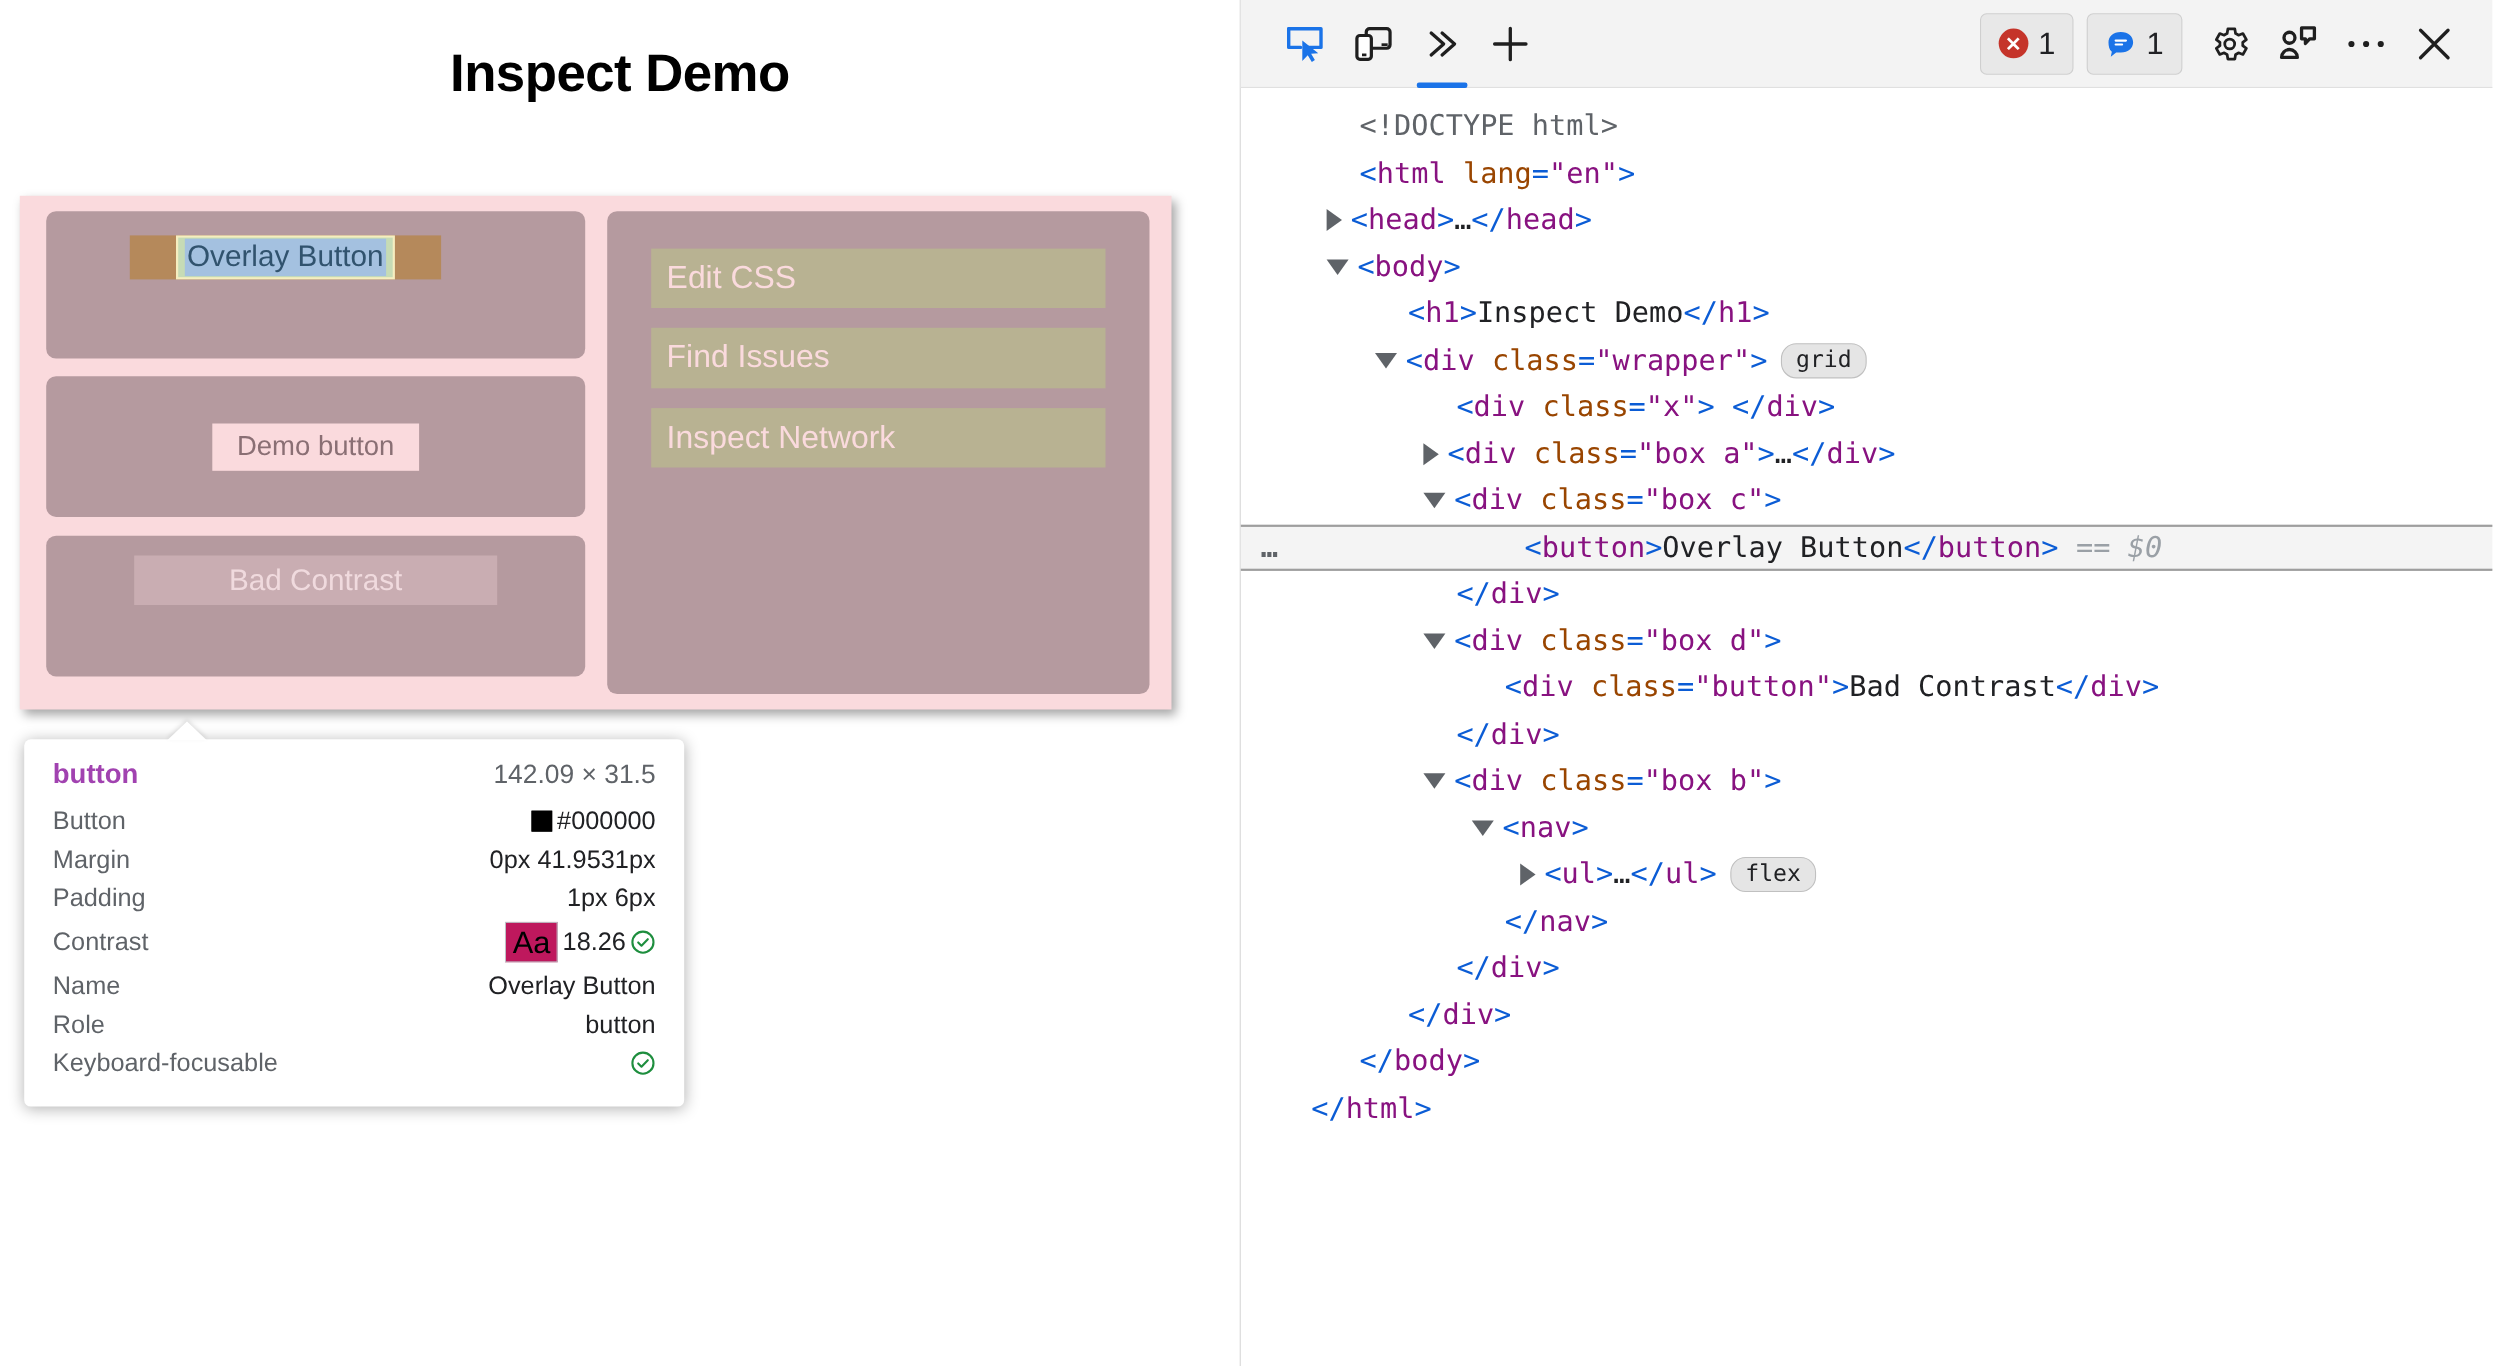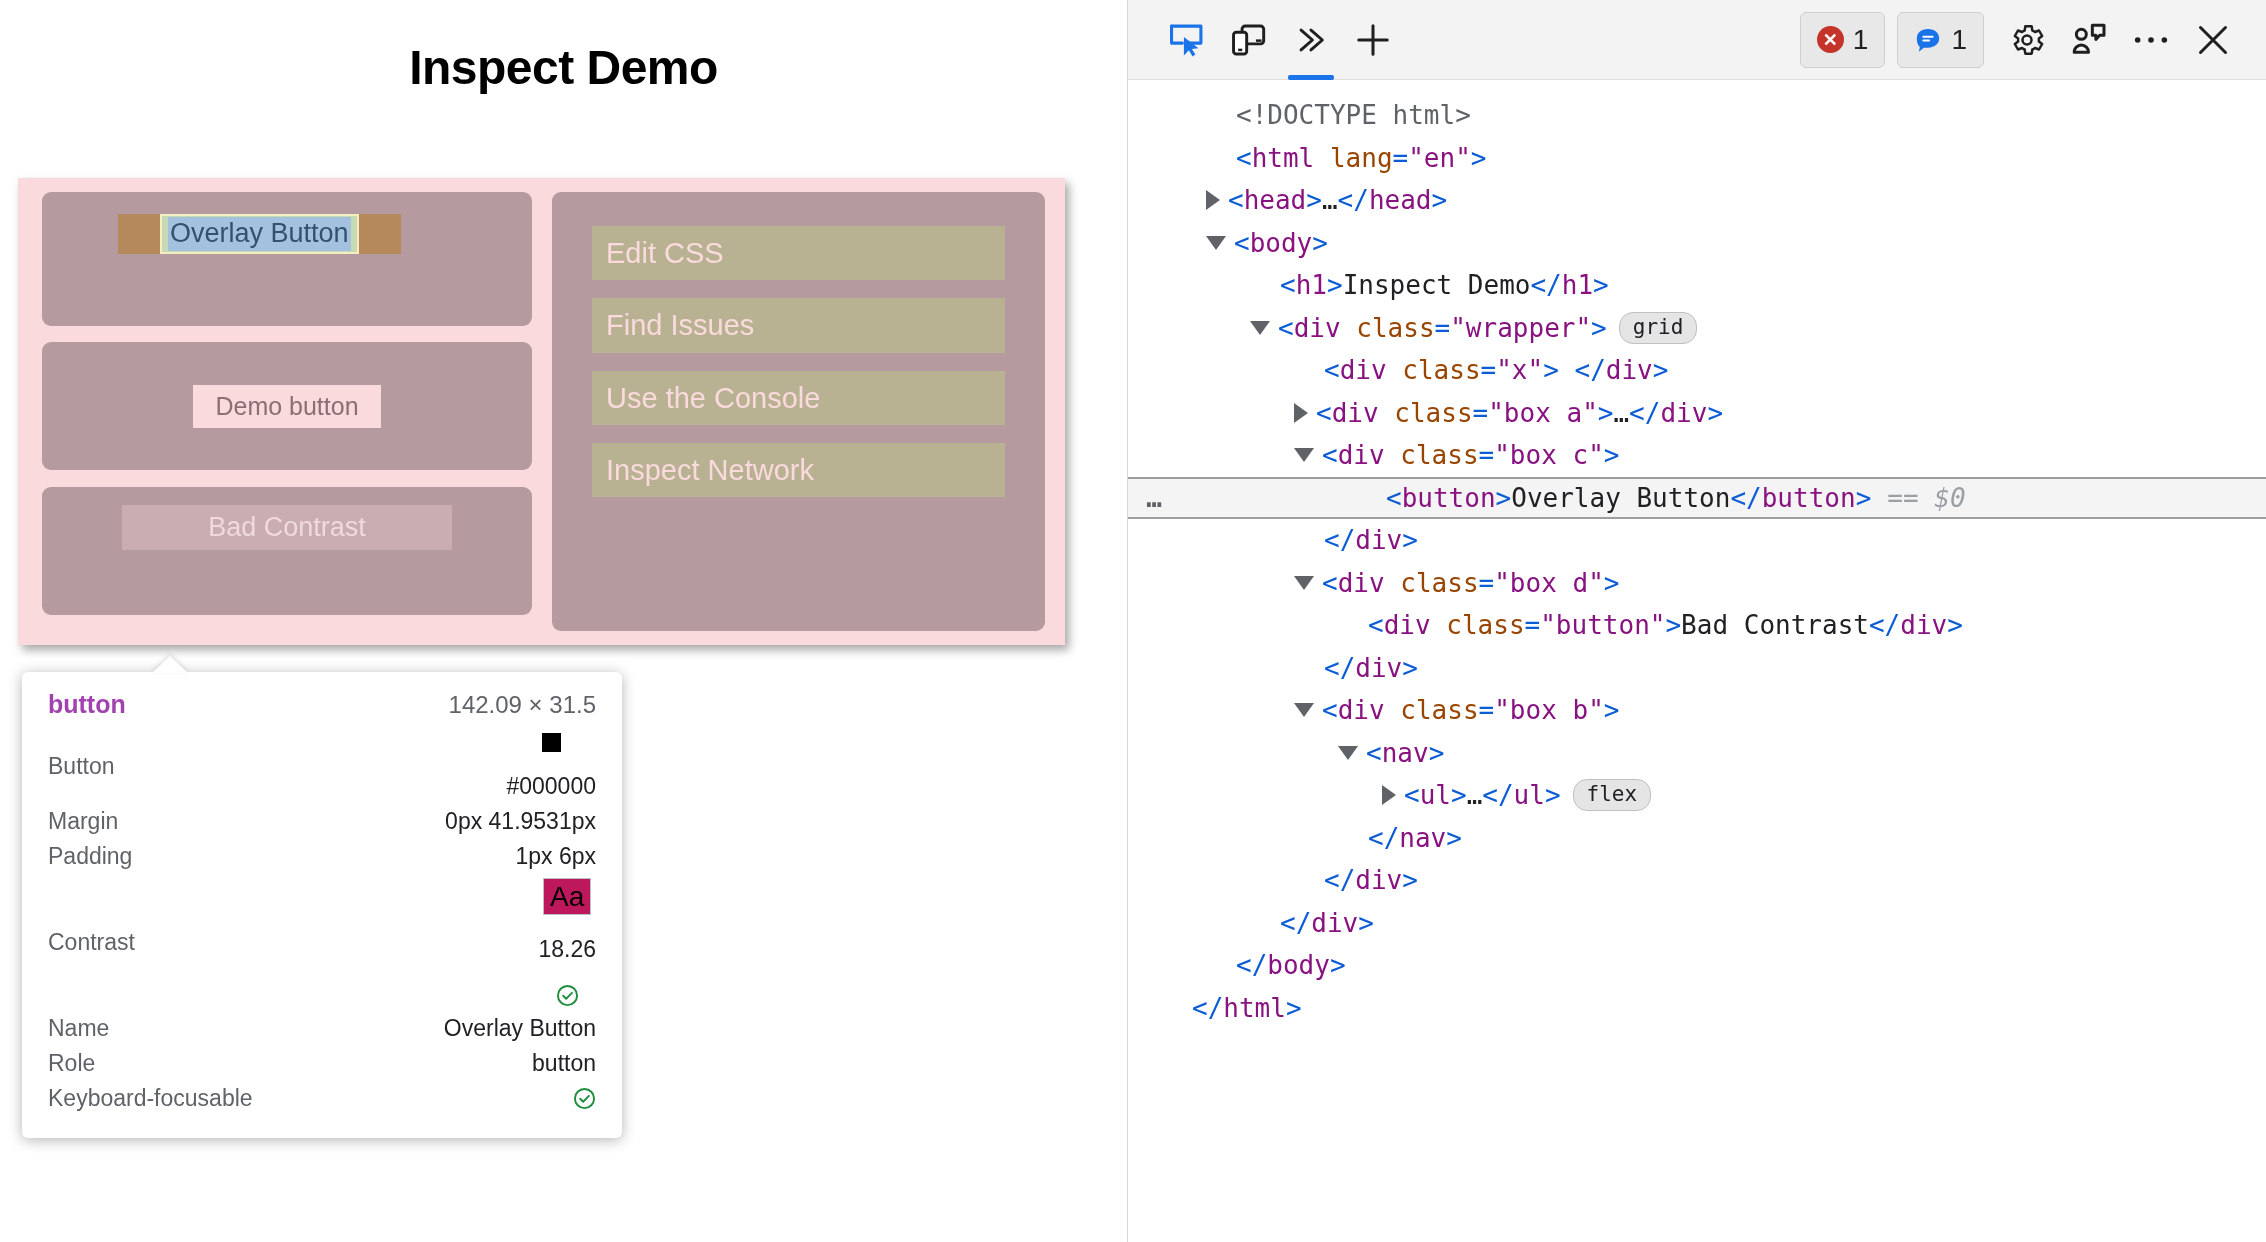--- a/index.html
+++ b/index.html
@@ -160,22 +160,22 @@
   #tip-dimensions { color: #5f6368; font-size: 24px; }
 
   .tip-row {
     display: flex; justify-content: space-between; align-items: center;
     padding: 4px 0;
     gap: 16px;
   }
   .tip-label { color: #5f6368; white-space: nowrap; }
   .tip-value {
     color: #202124; text-align: right;
-    display: flex; align-items: center; justify-content: flex-end; gap: 21px;
-    overflow: hidden; white-space: nowrap; flex-direction: column;
+    display: flex; align-items: center; justify-content: flex-end; gap: 4px;
+    overflow: hidden; white-space: nowrap;
   }
   .swatch {
     display: inline-block; width: 19px; height: 19px;
     border: 1px solid #9aa0a6;
     flex: 0 0 auto;
   }
   .sw-black { background: #000000; border-color: #000000; }
   .sw-efefef { background: #EFEFEF; }
 
   .tip-sep {
@@ -342,23 +342,20 @@
 
     <div id="col-right">
       <div id="box-b">
         <nav>
           <ul id="nav-list">
             <li>
               <a class="nav-link" href="#">Edit CSS</a>
               </li>
             <li>
               <a class="nav-link" href="#">Find Issues</a>
-              </li>
-            <li>
-              <a class="nav-link" href="#">Use the Console</a>
               </li>
             <li>
               <a class="nav-link" href="#">Inspect Network</a>
               </li>
           </ul>
         </nav>
       </div>
     </div>
 
   </div>

